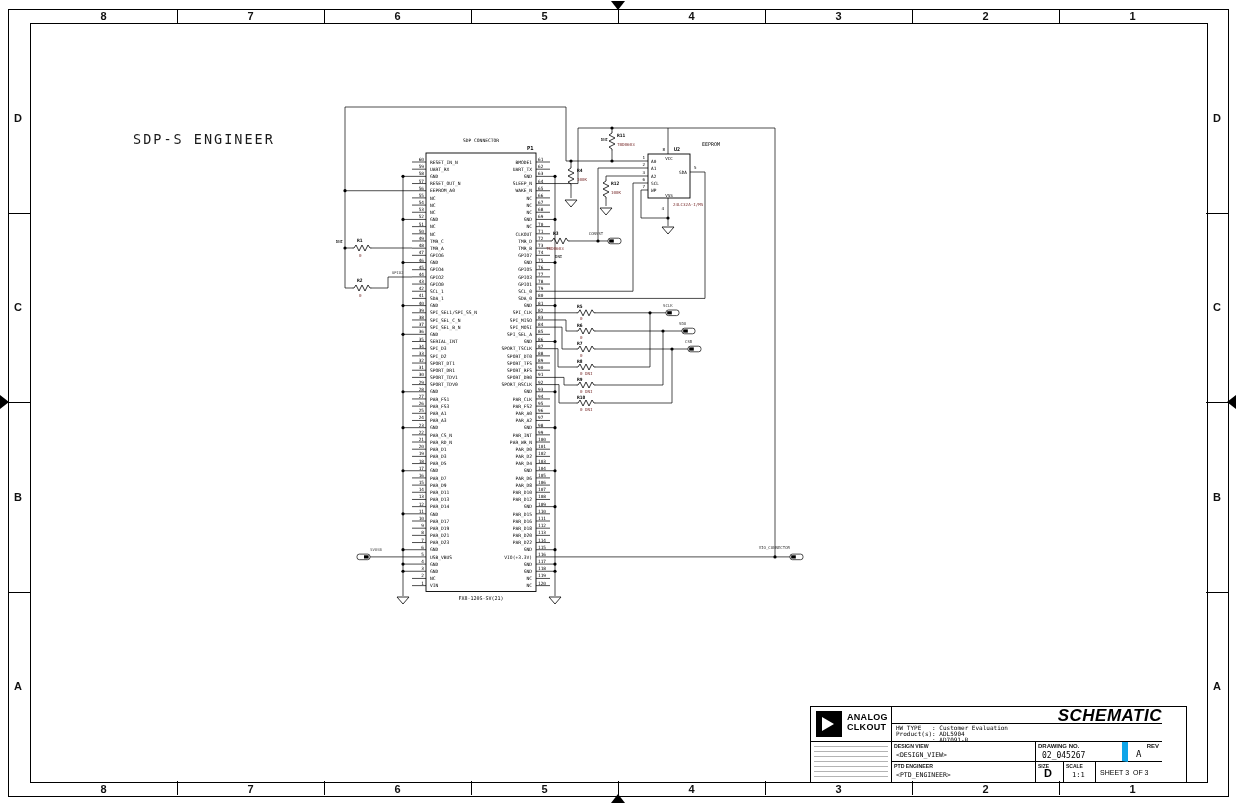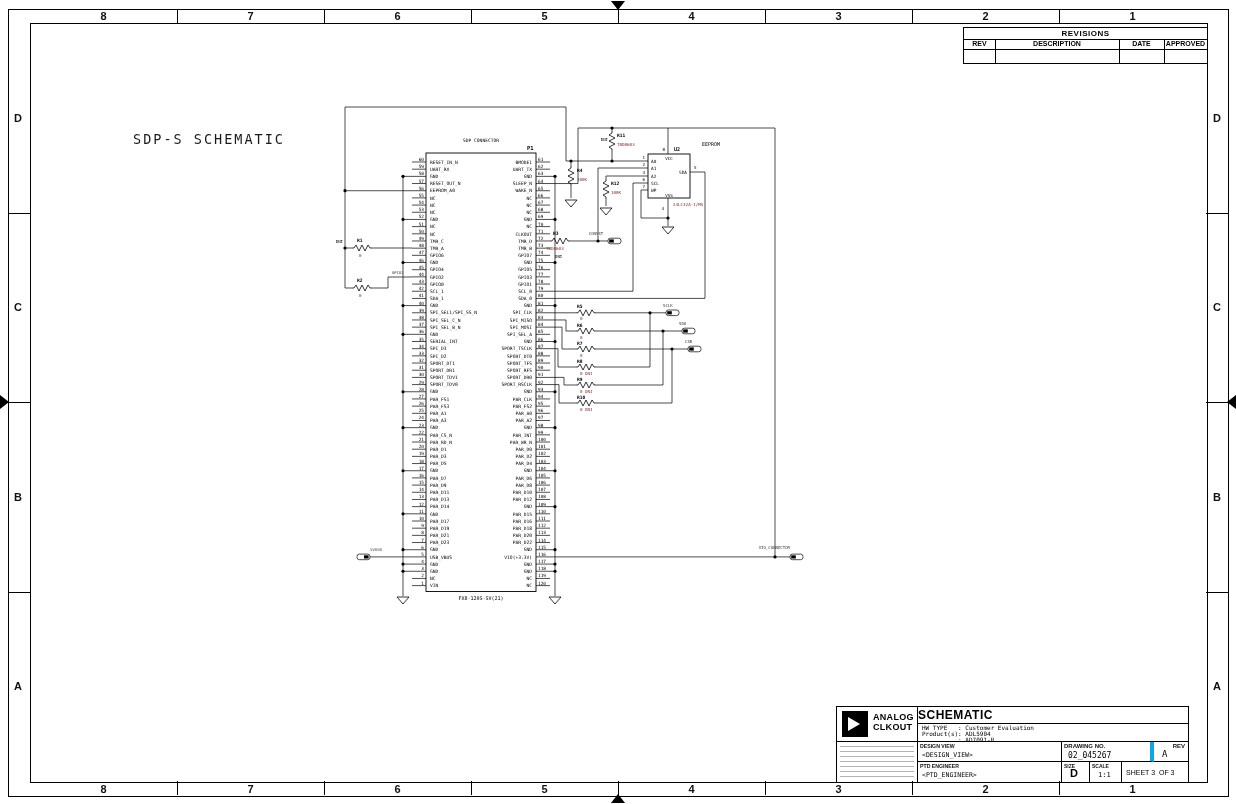--- a/index.html
+++ b/index.html
@@ -21,25 +21,25 @@
   .sheet-heading{left:133px;top:131px;font-family:"DejaVu Sans Mono",monospace;font-size:13.5px;
                  letter-spacing:2px;color:#1a1a1a;}
   
   .rev-table{left:963px;top:27px;width:243px;height:35px;border:1px solid #000;font-size:7.5px;}
   .rev-title{position:absolute;left:0;top:0;width:100%;height:11px;border-bottom:1px solid #000;
              text-align:center;font-weight:bold;font-size:8px;line-height:11px;letter-spacing:.5px;}
   .rev-head{position:absolute;top:11px;height:10px;border-bottom:1px solid #000;border-right:1px solid #000;
             text-align:center;font-weight:bold;line-height:10px;font-size:7px;}
   .rev-cell{position:absolute;top:21px;height:14px;border-right:1px solid #000;}
   
-  .titleblock{left:836px;top:706px;width:351px;height:75px;border:1.2px solid #000;font-size:6px;}
+  .titleblock{left:810px;top:706px;width:351px;height:75px;border:1.2px solid #000;font-size:6px;padding-left:24px;}
   .tb-cell{position:absolute;box-sizing:border-box;}
   .tb-label{position:absolute;left:2px;top:1px;font-size:5.2px;font-weight:bold;color:#111;}
   .tb-mono{font-family:"DejaVu Sans Mono",monospace;}
-  .schem-title{font-size:12px;font-weight:bold;text-align:left;line-height:17px;letter-spacing:.5px;}
+  .schem-title{font-size:17px;font-weight:bold;text-align:right;line-height:17px;letter-spacing:.5px;font-style:italic;}
   .logo-box{position:absolute;left:5px;top:4px;width:26px;height:26px;background:#000;}
   .logo-tri{position:absolute;left:6px;top:6px;width:0;height:0;border-top:7px solid transparent;
             border-bottom:7px solid transparent;border-left:12px solid #fff;}
   .logo-text{position:absolute;left:36px;top:5px;font-size:9px;font-weight:bold;letter-spacing:.3px;line-height:10px;color:#000;}
   .disclaimer{position:absolute;left:3px;right:3px;top:4px;bottom:4px;
      background:repeating-linear-gradient(to bottom,#9a9a9a 0 1px,transparent 1px 5px);opacity:.75;}
   svg text{font-family:"DejaVu Sans Mono",monospace;fill:#000;}
   svg .val{fill:#7a2e2e;}
   svg .net{fill:#3a3a3a;}
 </style>
@@ -95,32 +95,22 @@
       <div class="zone-letter" style="left:1217px;top:686.25px;">A</div>
       <div class="tick" style="left:8px;top:591.5px;width:22px;height:1px;"></div>
       <div class="tick" style="left:1206px;top:591.5px;width:22px;height:1px;"></div>
     </div>
 
   <div class="tri tri-down" style="left:611px;top:1px;"></div>
   <div class="tri tri-up" style="left:611px;top:794px;"></div>
   <div class="tri tri-right" style="left:0px;top:395px;"></div>
   <div class="tri tri-left" style="left:1227px;top:395px;"></div>
 
-  <div class="abs sheet-heading">SDP-S SCHEMATIC</div>
+  <div class="abs sheet-heading">SDP-S ENGINEER</div>
 
-  <div class="abs rev-table">
-    <div class="rev-title">REVISIONS</div>
-    <div class="rev-head" style="left:0;width:31px;">REV</div>
-    <div class="rev-head" style="left:31px;width:124px;">DESCRIPTION</div>
-    <div class="rev-head" style="left:155px;width:45px;">DATE</div>
-    <div class="rev-head" style="left:200px;width:43px;border-right:none;">APPROVED</div>
-    <div class="rev-cell" style="left:0;width:31px;"></div>
-    <div class="rev-cell" style="left:31px;width:124px;"></div>
-    <div class="rev-cell" style="left:155px;width:45px;"></div>
-  </div>
 
   <svg id="schematic" class="abs" style="left:0;top:0;" width="1236" height="804">
       <g>
         <line x1="403" y1="176.36" x2="403" y2="596" stroke="#000" stroke-width="0.7"></line>
         <line x1="555" y1="176.36" x2="555" y2="596" stroke="#000" stroke-width="0.7"></line>
         <line x1="403" y1="176.36" x2="412" y2="176.36" stroke="#000" stroke-width="0.7"></line>
         <circle cx="403" cy="176.36" r="1.6" fill="#000"></circle>
         <line x1="403" y1="219.44" x2="412" y2="219.44" stroke="#000" stroke-width="0.7"></line>
         <circle cx="403" cy="219.44" r="1.6" fill="#000"></circle>
         <line x1="403" y1="262.52" x2="412" y2="262.52" stroke="#000" stroke-width="0.7"></line>
@@ -965,21 +955,21 @@
       <div class="disclaimer"></div>
     </div>
     <div class="tb-cell schem-title" style="left:81px;top:0;width:270px;height:17px;border-bottom:1px solid #000;">SCHEMATIC</div>
     <div class="tb-cell tb-mono" style="left:81px;top:17px;width:270px;height:18px;border-bottom:1px solid #000;white-space:pre;font-size:6px;line-height:6px;padding:1px 0 0 4px;">HW TYPE   : Customer Evaluation
 Product(s): ADL5904
           : AD7091-R</div>
     <div class="tb-cell" style="left:81px;top:35px;width:144px;height:20px;border-bottom:1px solid #000;border-right:1px solid #000;">
       <span class="tb-label">DESIGN VIEW</span>
       <span class="abs tb-mono" style="left:4px;top:9px;font-size:6.5px;">&lt;DESIGN_VIEW&gt;</span>
     </div>
-    <div class="tb-cell" style="left:225px;top:35px;width:92px;height:20px;border-bottom:1px solid #000;border-right:4px solid #0ea5e9;">
+    <div class="tb-cell" style="left:225px;top:35px;width:92px;height:20px;border-bottom:1px solid #000;border-right:6px solid #0ea5e9;">
       <span class="tb-label" style="font-size:6px;">DRAWING NO.</span>
       <span class="abs" style="left:6px;top:9px;font-size:8px;font-family:'DejaVu Sans Mono',monospace;">02_045267</span>
     </div>
     <div class="tb-cell" style="left:317px;top:35px;width:34px;height:20px;border-bottom:1px solid #000;">
       <span class="tb-label" style="left:auto;right:3px;font-size:6px;">REV</span>
       <span class="abs" style="left:8px;top:7px;font-size:9px;font-family:'DejaVu Sans Mono',monospace;">A</span>
     </div>
     <div class="tb-cell" style="left:81px;top:55px;width:144px;height:20px;border-right:1px solid #000;">
       <span class="tb-label">PTD ENGINEER</span>
       <span class="abs tb-mono" style="left:4px;top:9px;font-size:6.5px;">&lt;PTD_ENGINEER&gt;</span>

